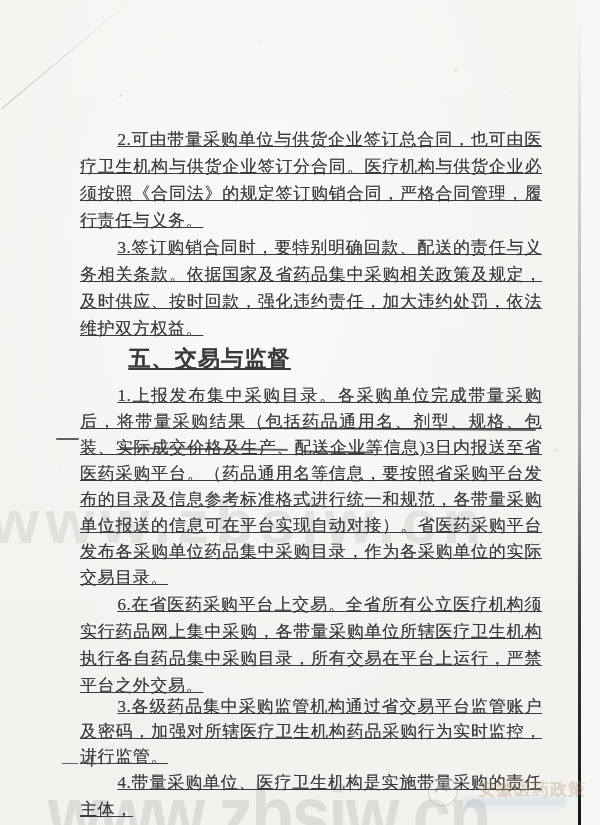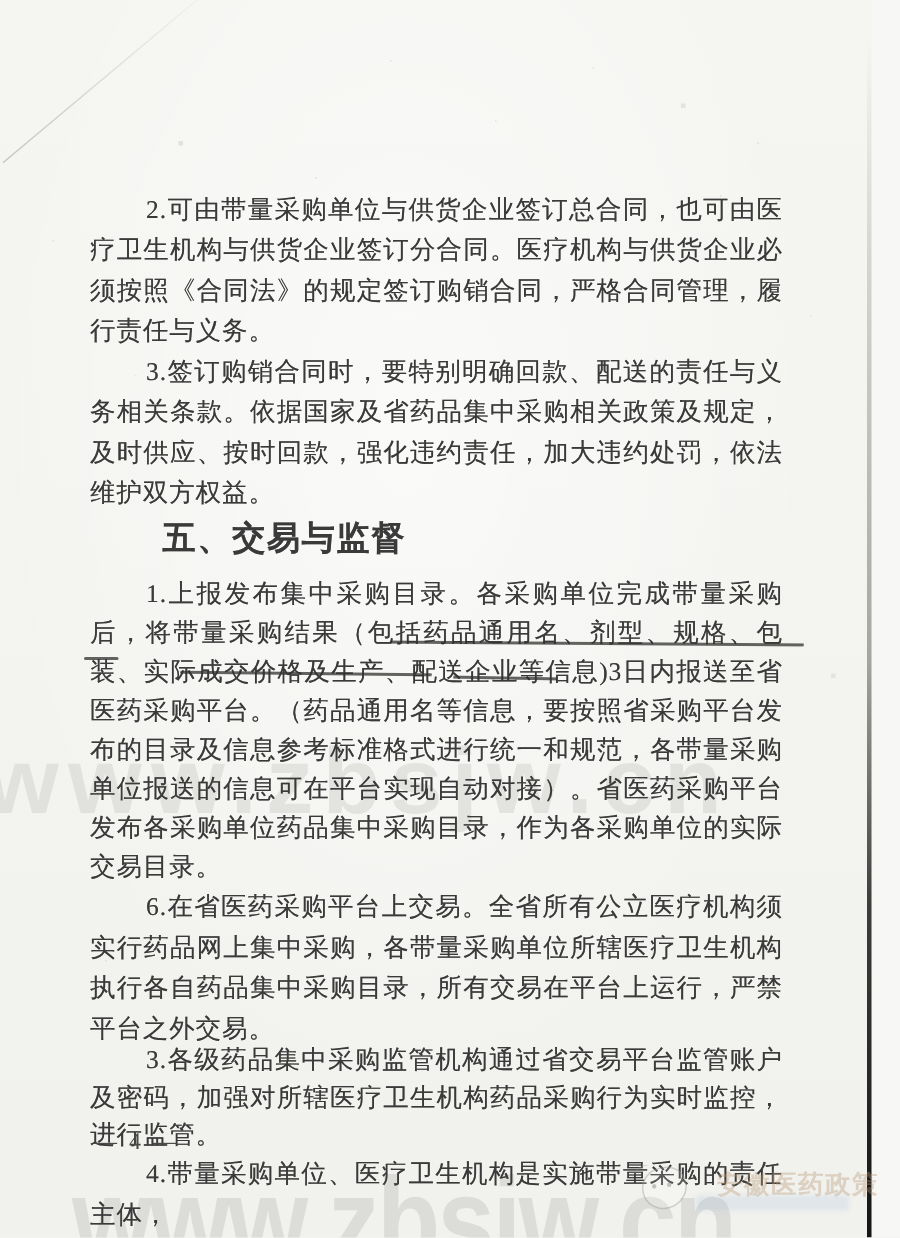--- a/index.html
+++ b/index.html
@@ -50,21 +50,21 @@
   .mascot:before{content:"";position:absolute;left:6px;top:9px;width:3px;height:3px;border-radius:50%;
     background:rgba(120,120,115,.8);box-shadow:10px 1px 0 rgba(120,120,115,.8);}
   .mascot:after{content:"";position:absolute;left:-6px;top:-4px;width:14px;height:8px;
     border-top:1.5px solid rgba(150,150,145,.75);border-radius:50%;transform:rotate(-30deg);}
   .logo-text{margin-left:20px;font-size:17px;font-weight:bold;letter-spacing:1px;
     color:rgba(186,152,118,.75);font-family:"Liberation Sans",sans-serif;}
   .logo-sub{position:absolute;left:36px;top:19px;width:102px;height:10px;border-radius:2px;
     background:rgba(165,190,220,.45);filter:blur(1.5px);}
 
   
-  .content{position:absolute;left:60px;top:126px;width:462px;z-index:2;color:#3a3a3a;}
+  .content{position:absolute;left:80px;top:126px;width:462px;z-index:2;color:#3a3a3a;text-decoration:underline;}
   .content p{margin:0;font-size:17px;letter-spacing:.6px;text-align:justify;text-align-last:left;
     text-indent:2.2em;text-shadow:0 0 .4px rgba(58,58,58,.6);}
   p.lh33{line-height:27px;}
   p.lh27{line-height:27px;}
   p.lh26{line-height:26px;}
   p.lh25{line-height:25px;}
   p.heading{font-weight:bold;font-size:22px;letter-spacing:1.2px;margin-top:3px;line-height:27px;}
   p.p3{margin-top:11px;}
   p.p5{margin-top:-5px;}
   .page-num{position:absolute;left:62px;top:753px;z-index:2;font-size:16px;color:#4a4a4a;

